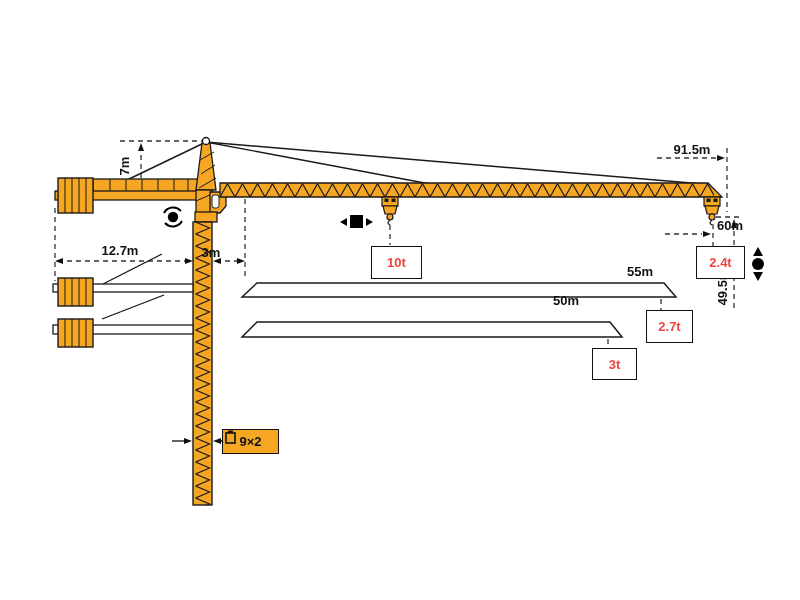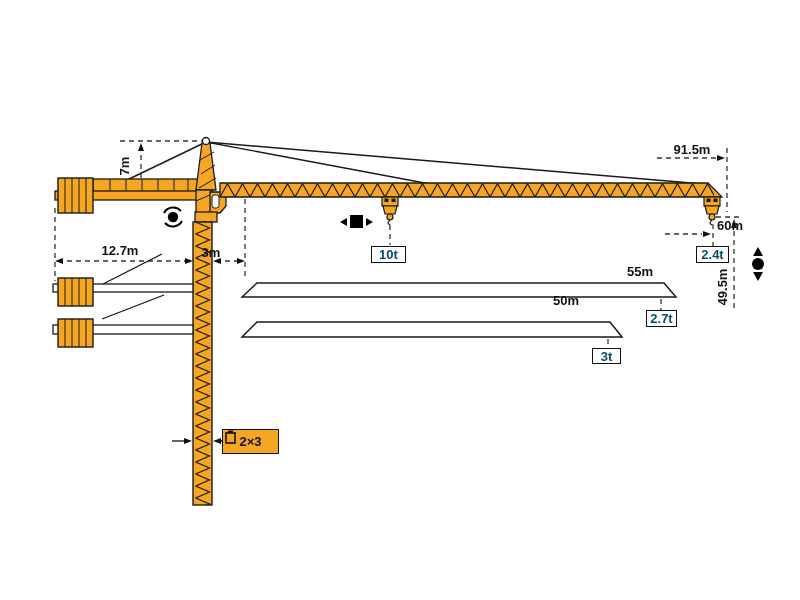--- a/index.html
+++ b/index.html
@@ -3,22 +3,22 @@
 <meta charset="utf-8">
 <style>
   html,body{margin:0;padding:0;}
   body{width:800px;height:600px;background:#ffffff;position:relative;overflow:hidden;
        font-family:"Liberation Sans", sans-serif;}
   #stage{position:absolute;left:0;top:0;width:800px;height:600px;}
   svg{position:absolute;left:0;top:0;}
   .lbl{position:absolute;font-size:13px;font-weight:bold;color:#111;line-height:16px;
        text-align:center;white-space:nowrap;}
   .rot{transform:rotate(-90deg);}
-  .boxlbl{position:absolute;font-size:13px;font-weight:bold;color:#0c4a6e;background:#fff;
-       border:1.6px solid #111;text-align:center;line-height:15px;padding:0;}
+  .boxlbl{position:absolute;font-size:13px;font-weight:bold;color:#ef4444;background:#fff;
+       border:1.6px solid #111;text-align:center;line-height:15px;padding:8px;}
   .sectionbox{position:absolute;left:222px;top:429px;width:55px;height:23px;
        background:#F5A623;border:1.6px solid #111;display:flex;align-items:center;
        justify-content:center;gap:5px;font-size:13px;font-weight:bold;color:#111;}
 </style>
 </head>
 <body>
 
 <div id="stage">
 
 <svg width="800" height="600" viewBox="0 0 800 600">
@@ -191,16 +191,16 @@
   <div class="boxlbl" style="left:371px;top:246px;width:33px;height:15px;">10t</div>
   <div class="boxlbl" style="left:696px;top:246px;width:31px;height:15px;">2.4t</div>
   <div class="boxlbl" style="left:646px;top:310px;width:29px;height:15px;">2.7t</div>
   <div class="boxlbl" style="left:592px;top:348px;width:27px;height:14px;">3t</div>
 
   <div class="sectionbox">
     <svg width="14" height="14" viewBox="0 0 14 14">
       <rect x="3" y="3" width="9" height="10" fill="none" stroke="#111" stroke-width="1.6"></rect>
       <path d="M3,3 L6,0.5 L11,0.5 L8,3" fill="#111"></path>
     </svg>
-    <span>2×3</span>
+    <span>9×2</span>
   </div>
 
 </div>
 
 </body></html>

